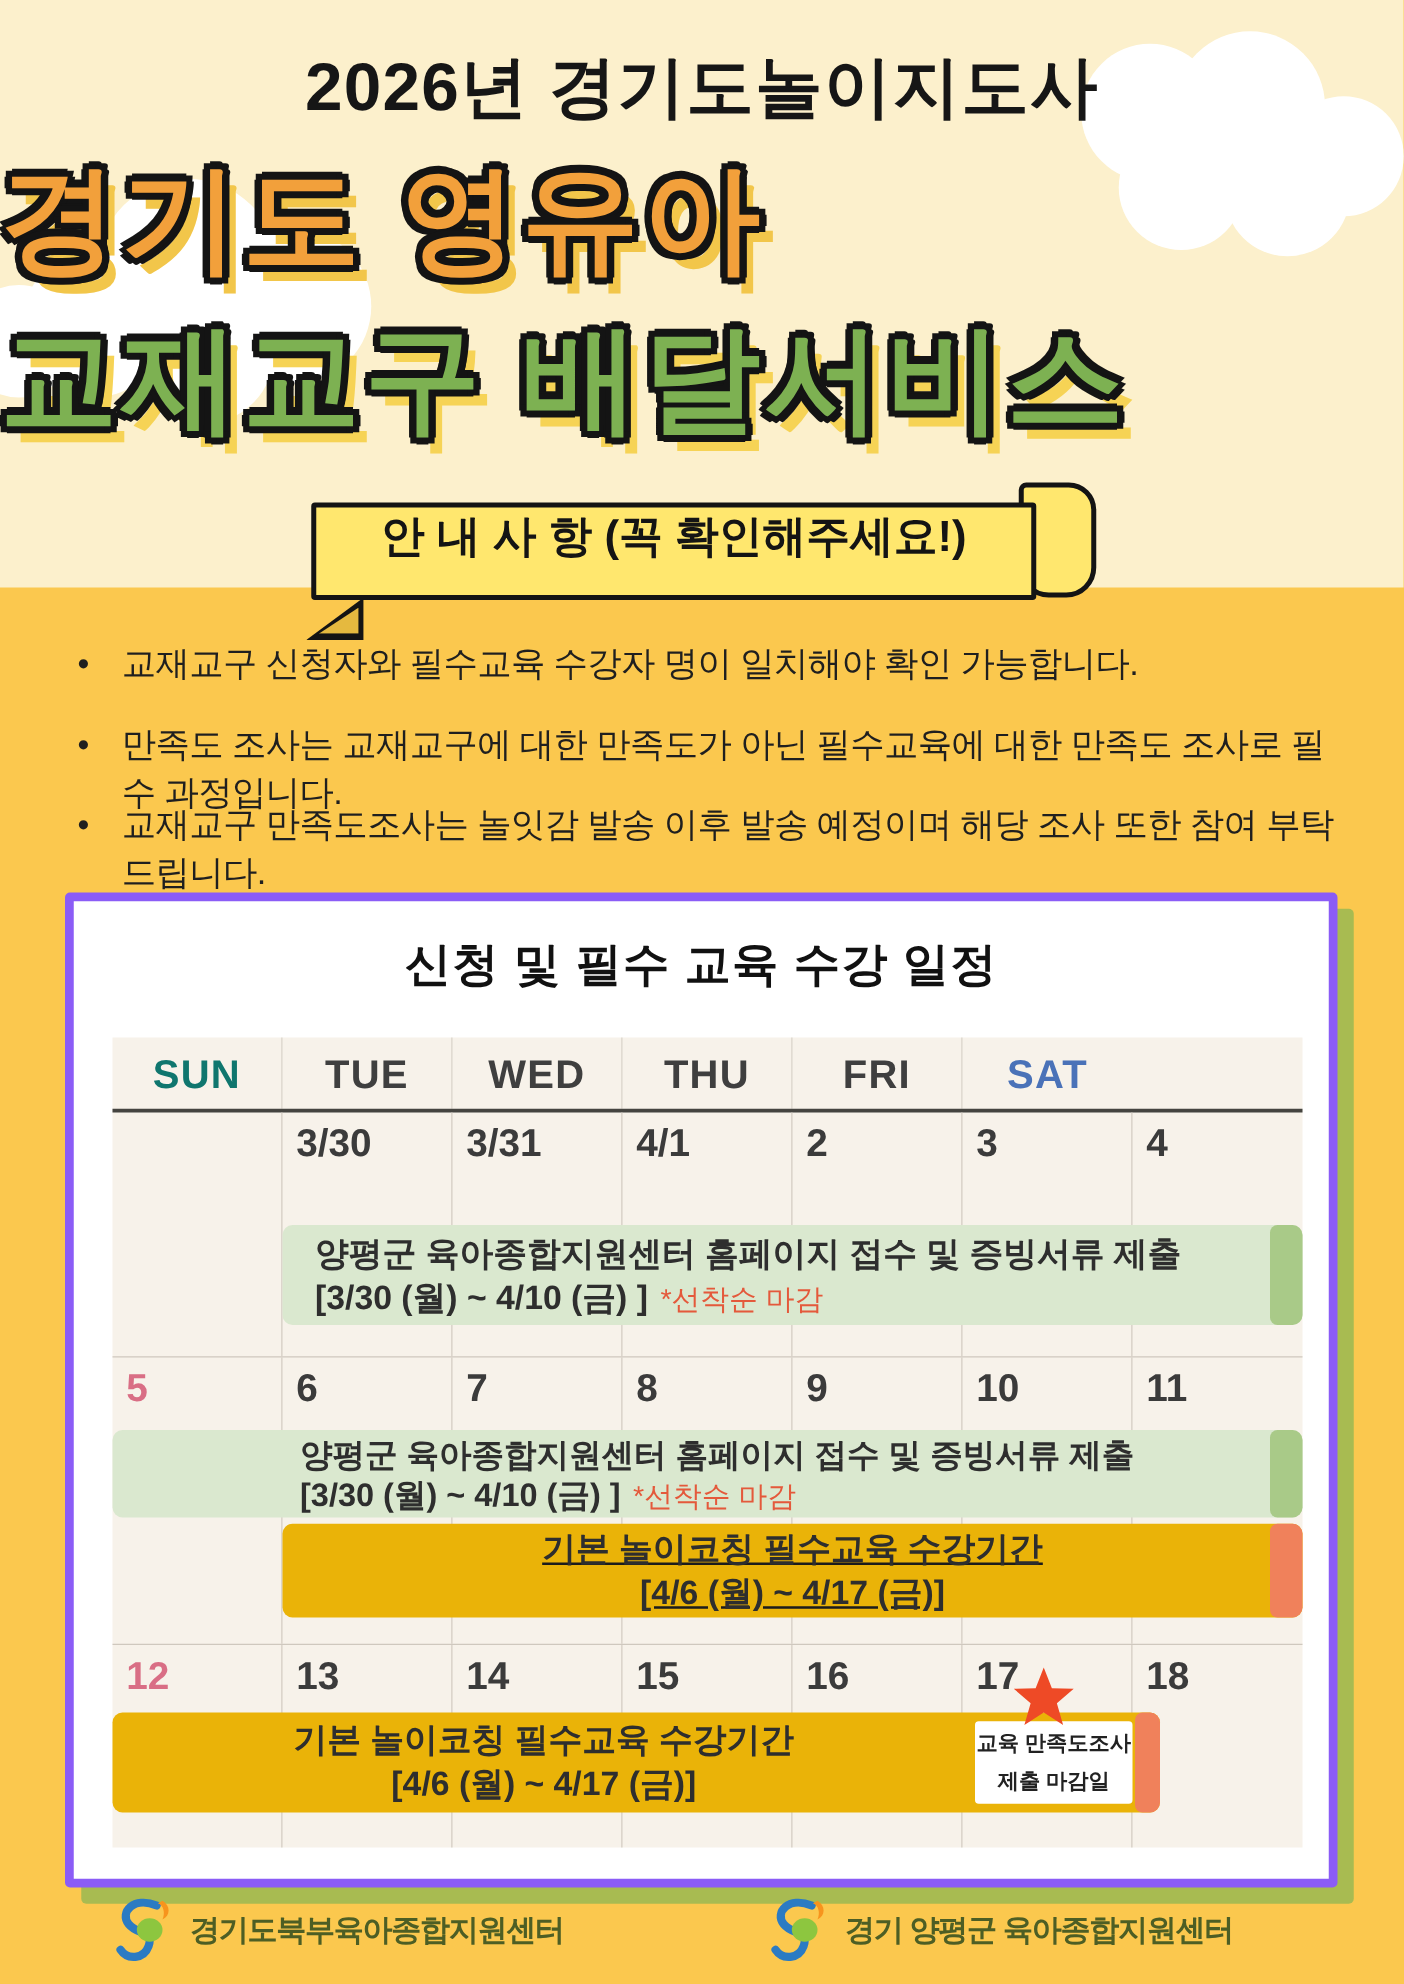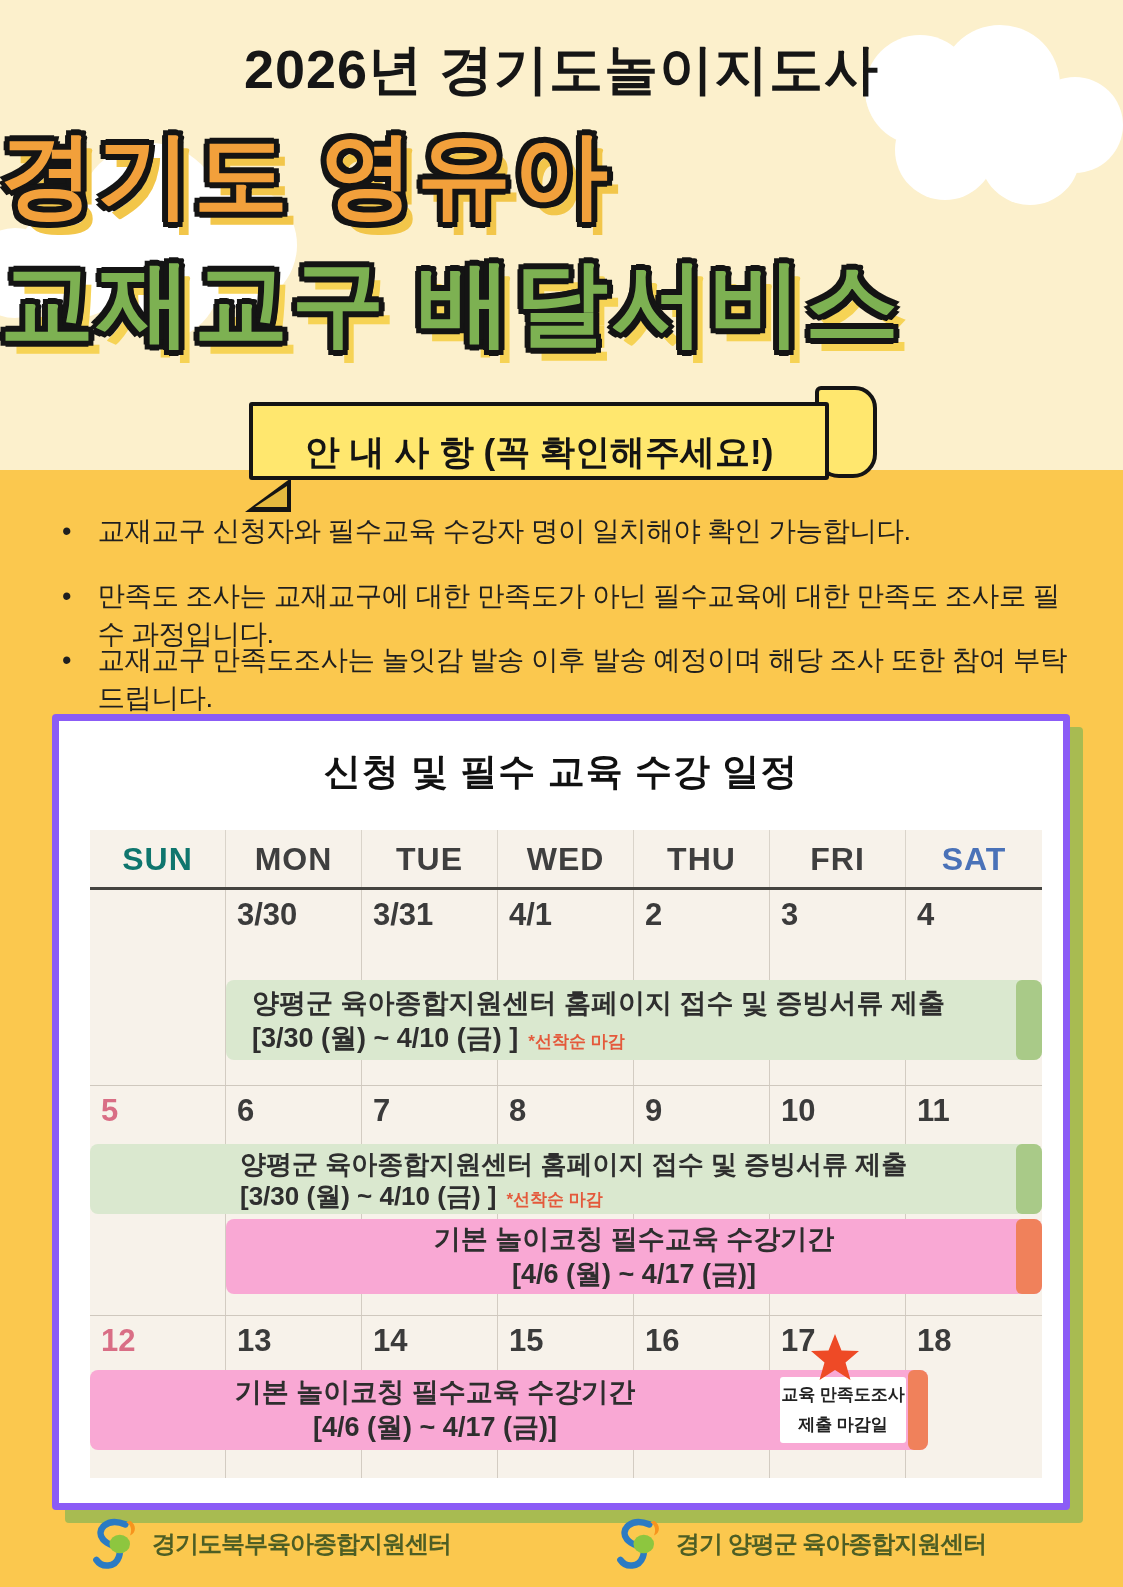--- a/index.html
+++ b/index.html
@@ -36,21 +36,21 @@
   }
   
   .banner{position:absolute;left:249px;top:386px;width:630px;height:130px;z-index:4;}
   .banner-curl{
     position:absolute;left:566px;top:0;width:54px;height:84px;
     background:#FFE76E;border:4px solid #141414;border-radius:6px 22px 24px 24px;
   }
   .banner-main{
     position:absolute;left:0;top:16px;width:572px;height:70px;
     background:#FFE76E;border:4px solid #141414;border-radius:3px;
-    display:flex;align-items:flex-end;justify-content:center;
+    display:flex;align-items:flex-start;justify-content:center;
   }
   .banner-label{font-size:35px;font-weight:900;color:#141414;white-space:nowrap;}
   .fold-black{position:absolute;left:-4px;top:92px;width:46px;height:34px;background:#141414;
     clip-path:polygon(0 100%,100% 0,100% 100%);}
   .fold-yellow{position:absolute;left:6px;top:100px;width:32px;height:21px;background:#E5B93F;
     clip-path:polygon(0 100%,100% 0,100% 100%);}
   
   .notice-row{position:absolute;left:62px;width:1020px;display:flex;z-index:2;}
   .bullet-dot{font-size:27px;line-height:38px;margin-right:26px;color:#1f1f1f;}
   .bullet-text{font-size:27.5px;line-height:38px;color:#1f1f1f;letter-spacing:-0.5px;}
@@ -84,30 +84,30 @@
     font-size:31px;font-weight:600;color:#3b3b3b;
     border-right:1px solid #D3CCC2;
   }
   .dcell:last-child{border-right:none;}
   .dcell.sun{color:#D96E85;}
   
   .bar{position:absolute;box-sizing:border-box;border-radius:8px;z-index:2;}
   .bar .cap{position:absolute;right:0;top:0;width:26px;height:100%;border-radius:6px 8px 8px 6px;}
   .bar.green{background:#DAE8CF;}
   .bar.green .cap{background:#A9CA88;}
-  .bar.red{background:#f9a8d4;}
+  .bar.red{background:#eab308;text-decoration:underline;}
   .bar.red .cap{background:#F0815B;}
   .bar-reg1{left:136px;top:150px;width:816px;height:80px;padding:6px 40px 0 26px;}
   .bar-reg2{left:0;top:314px;width:952px;height:70px;padding:4px 40px 0 150px;}
   .bar-edu1{left:136px;top:389px;width:816px;height:75px;padding-top:3px;text-align:center;}
   .bar-edu2{left:0;top:540px;width:838px;height:80px;}
   .bar-edu2 .cap{width:20px;}
   .bar-line{font-size:27px;line-height:35px;font-weight:600;color:#2e2e2e;white-space:nowrap;}
   .bar-reg2 .bar-line{font-size:26px;line-height:32px;}
-  .event-note{font-size:17px;font-weight:700;color:#E4593B;margin-left:10px;}
+  .event-note{font-size:23px;font-weight:400;color:#E4593B;margin-left:10px;}
   .edu2-text{position:absolute;left:0;top:5px;width:690px;text-align:center;}
   .deadline-box{
     position:absolute;left:690px;top:547px;width:126px;height:66px;background:#ffffff;
     border-radius:3px;z-index:3;display:flex;flex-direction:column;justify-content:center;text-align:center;
   }
   .deadline-line{font-size:17px;line-height:30px;font-weight:600;color:#222222;white-space:nowrap;}
   .star{position:absolute;left:720px;top:503px;width:50px;height:48px;z-index:4;}
   
   .org{position:absolute;top:1516px;display:flex;align-items:center;z-index:2;}
   .org.left{left:88px;}
@@ -161,21 +161,20 @@
   <span class="bullet-text">교재교구 만족도조사는 놀잇감 발송 이후 발송 예정이며 해당 조사 또한 참여 부탁드립니다.</span>
 </div>
 
 <div class="card">
   <div class="card-title">신청 및 필수 교육 수강 일정</div>
 
   <div class="calendar">
 
     <div class="cal-header">
       <div class="hcell sun">SUN</div>
-      <div class="hcell">MON</div>
       <div class="hcell">TUE</div>
       <div class="hcell">WED</div>
       <div class="hcell">THU</div>
       <div class="hcell">FRI</div>
       <div class="hcell sat">SAT</div>
     </div>
     <div class="thick-line"></div>
 
     <div class="week-row w1">
       <div class="dcell sun"></div>

